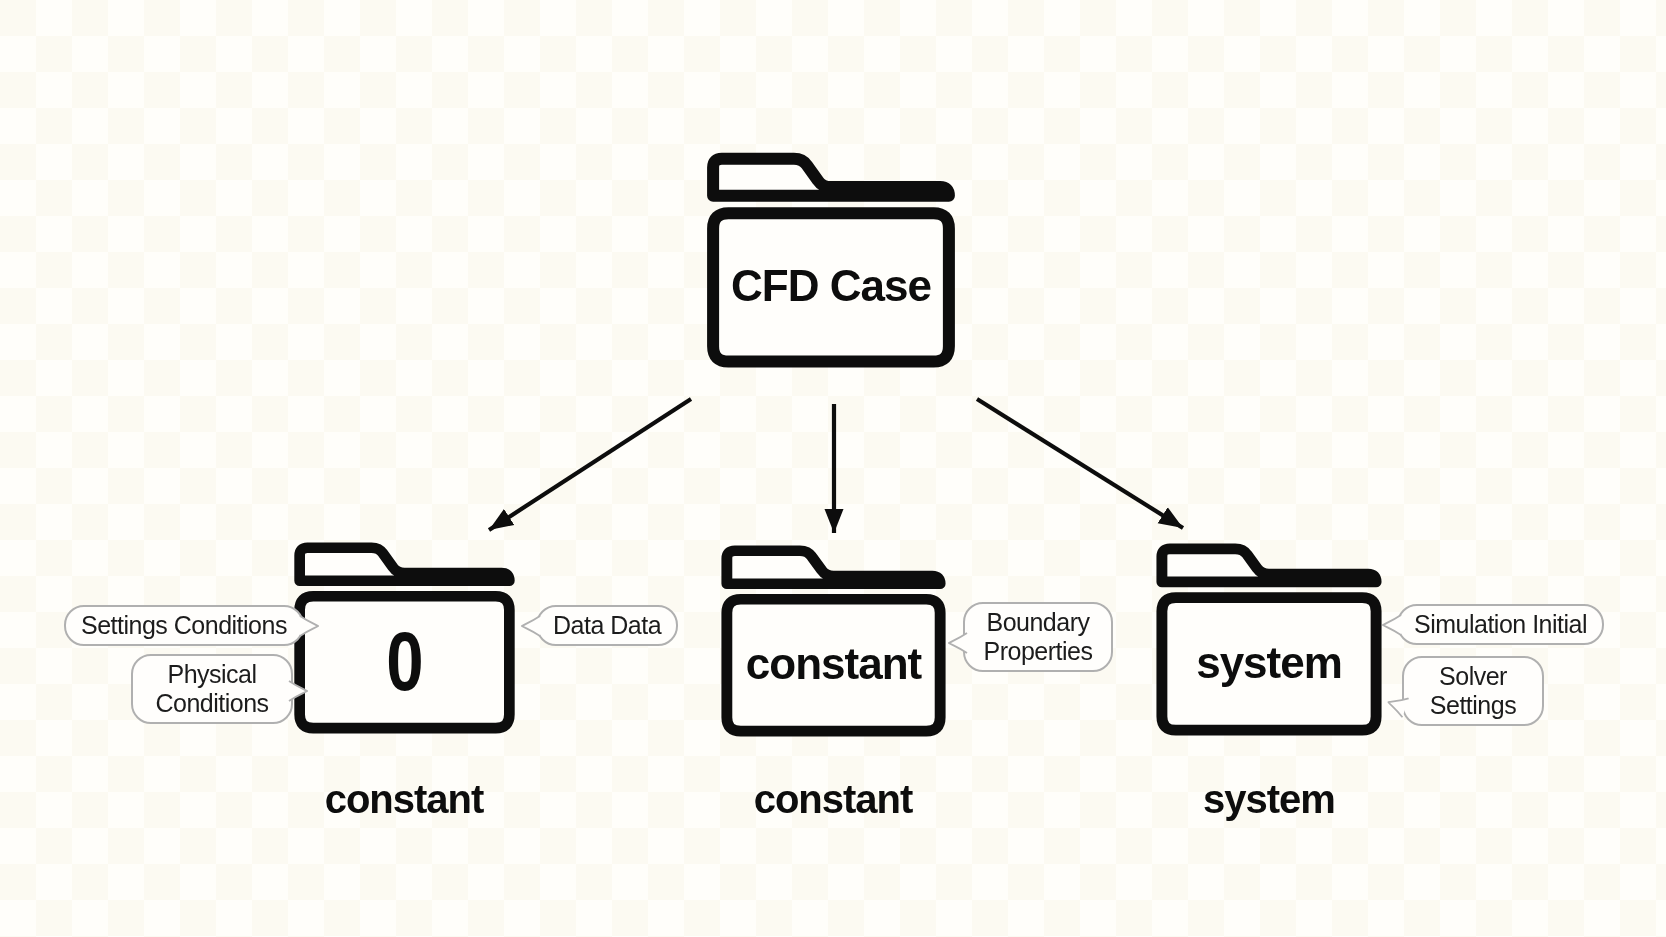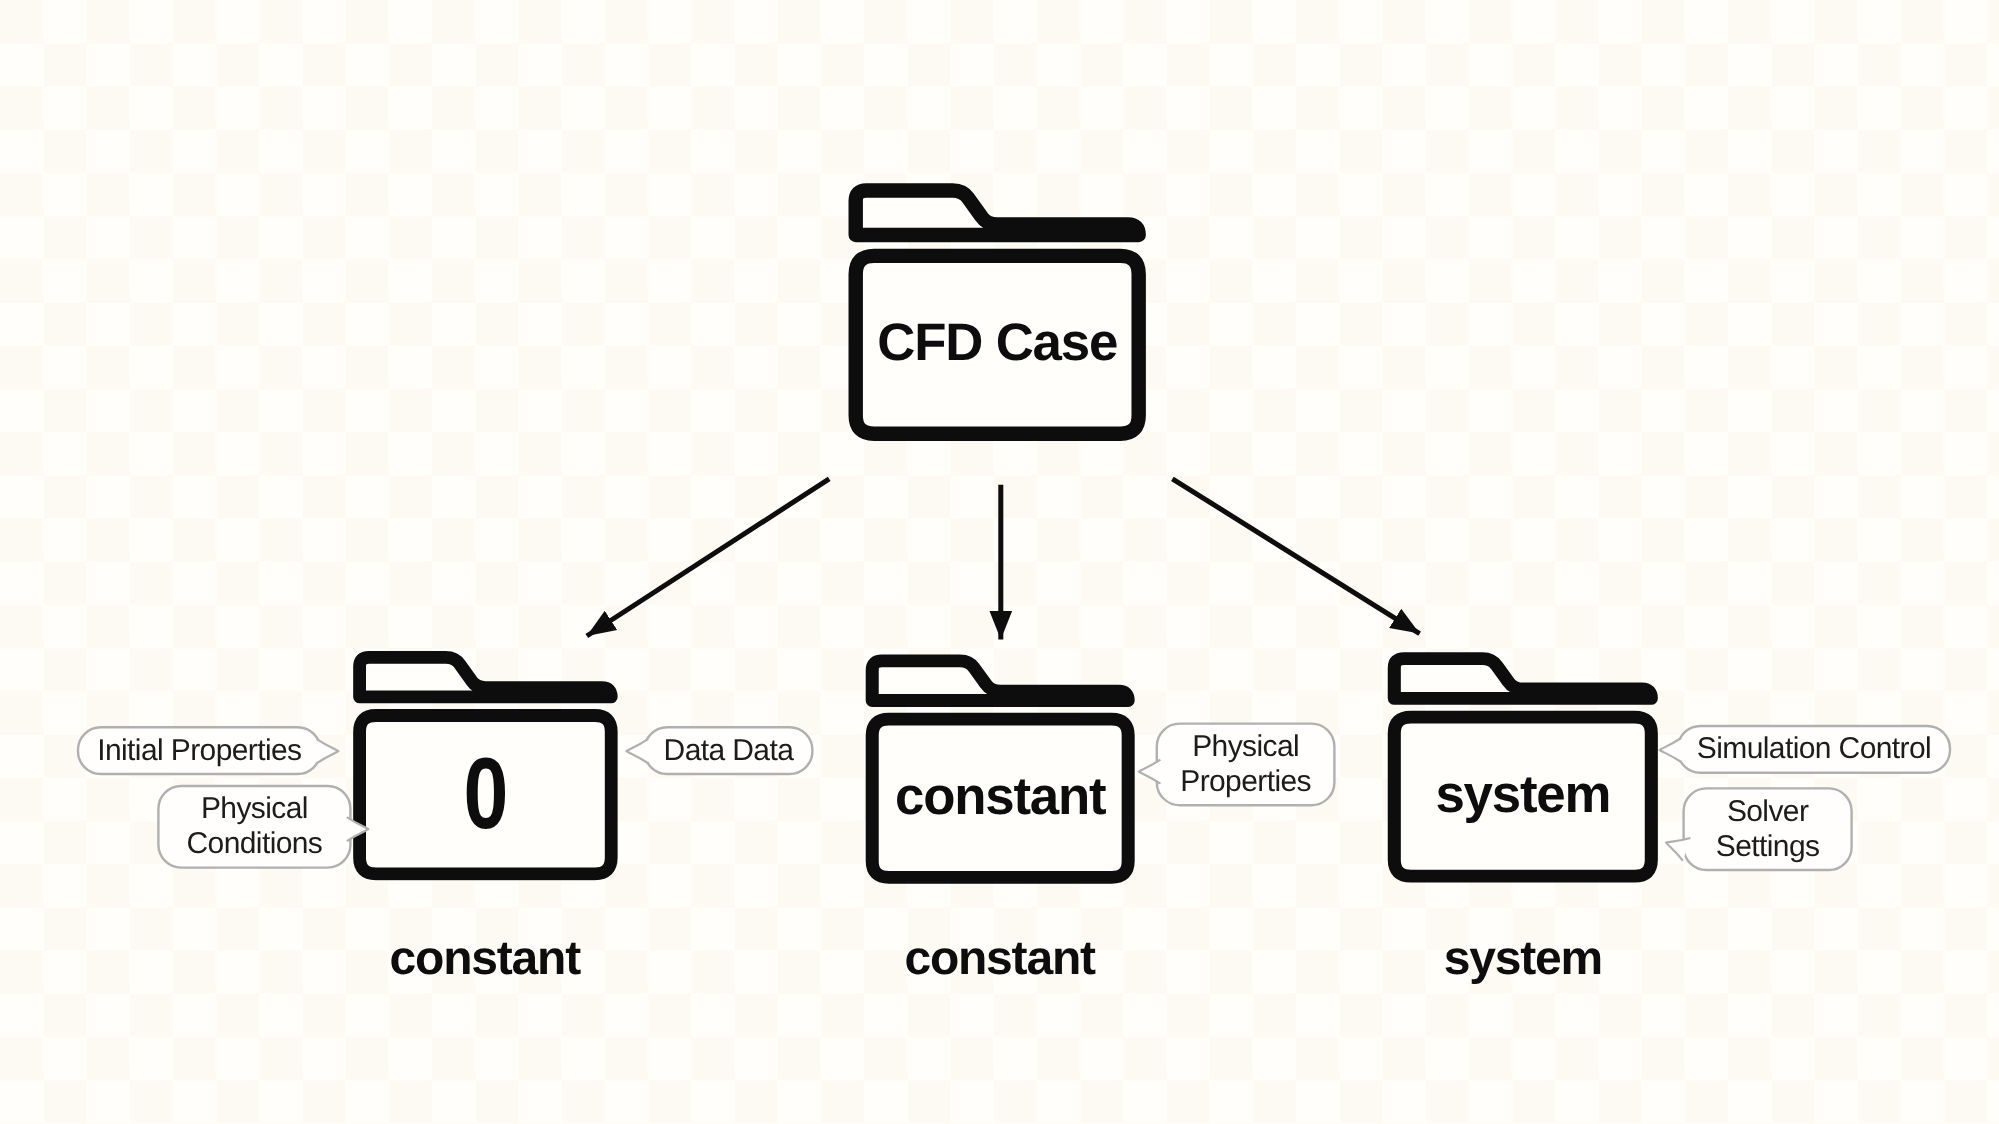--- a/index.html
+++ b/index.html
@@ -97,21 +97,21 @@
       <path d="M26 58 L214 58 Q228 58 228 72 L228 180 Q228 194 214 194 L26 194 Q12 194 12 180 L12 72 Q12 58 26 58 Z" fill="#fffefb" stroke="#0d0d0d" stroke-width="11" stroke-linejoin="round"></path>
     </svg>
     <div class="folder-label child-label">system</div>
   </div>
 
   <div class="caption" style="left:404px;top:799px;">constant</div>
   <div class="caption" style="left:833px;top:799px;">constant</div>
   <div class="caption" style="left:1269px;top:799px;">system</div>
 
   <div class="bubble nowrap" style="left:64px;top:605px;">
-    <span>Initial Properties</span>
+    <span>Settings Conditions</span>
     <svg class="tail r" style="top:8px;" viewBox="0 0 20 22">
       <path d="M1 1 C10 7,16 9,19 11 C16 13,10 15,1 21 Z" fill="#fffefc"></path>
       <path d="M1 1 C10 7,16 9,19 11 C16 13,10 15,1 21" fill="none" stroke="#b0b0b0" stroke-width="1.8"></path>
     </svg>
   </div>
 
   <div class="bubble" style="left:131px;top:654px;width:128px;">
     <span>Physical Conditions</span>
     <svg class="tail r" style="top:24px;" viewBox="0 0 20 22">
       <path d="M1 1 C10 7,16 9,19 11 C16 13,10 15,1 21 Z" fill="#fffefc"></path>
@@ -125,29 +125,29 @@
       <path d="M19 1 C10 7,4 9,1 11 C4 13,10 15,19 21" fill="none" stroke="#b0b0b0" stroke-width="1.8"></path>
     </svg>
     <span>Data Data</span>
   </div>
 
   <div class="bubble" style="left:963px;top:602px;width:116px;">
     <svg class="tail l" style="top:28px;" viewBox="0 0 20 22">
       <path d="M19 1 C10 7,4 9,1 11 C4 13,10 15,19 21 Z" fill="#fffefc"></path>
       <path d="M19 1 C10 7,4 9,1 11 C4 13,10 15,19 21" fill="none" stroke="#b0b0b0" stroke-width="1.8"></path>
     </svg>
-    <span>Physical Properties</span>
+    <span>Boundary Properties</span>
   </div>
 
   <div class="bubble nowrap" style="left:1397px;top:604px;">
     <svg class="tail l" style="top:8px;" viewBox="0 0 20 22">
       <path d="M19 1 C10 7,4 9,1 11 C4 13,10 15,19 21 Z" fill="#fffefc"></path>
       <path d="M19 1 C10 7,4 9,1 11 C4 13,10 15,19 21" fill="none" stroke="#b0b0b0" stroke-width="1.8"></path>
     </svg>
-    <span>Simulation Control</span>
+    <span>Simulation Initial</span>
   </div>
 
   <div class="bubble" style="left:1402px;top:656px;width:108px;">
     <svg class="tail l" style="top:36px;transform:rotate(18deg);" viewBox="0 0 20 22">
       <path d="M19 1 C10 7,4 9,1 11 C4 13,10 15,19 21 Z" fill="#fffefc"></path>
       <path d="M19 1 C10 7,4 9,1 11 C4 13,10 15,19 21" fill="none" stroke="#b0b0b0" stroke-width="1.8"></path>
     </svg>
     <span>Solver Settings</span>
   </div>
 

